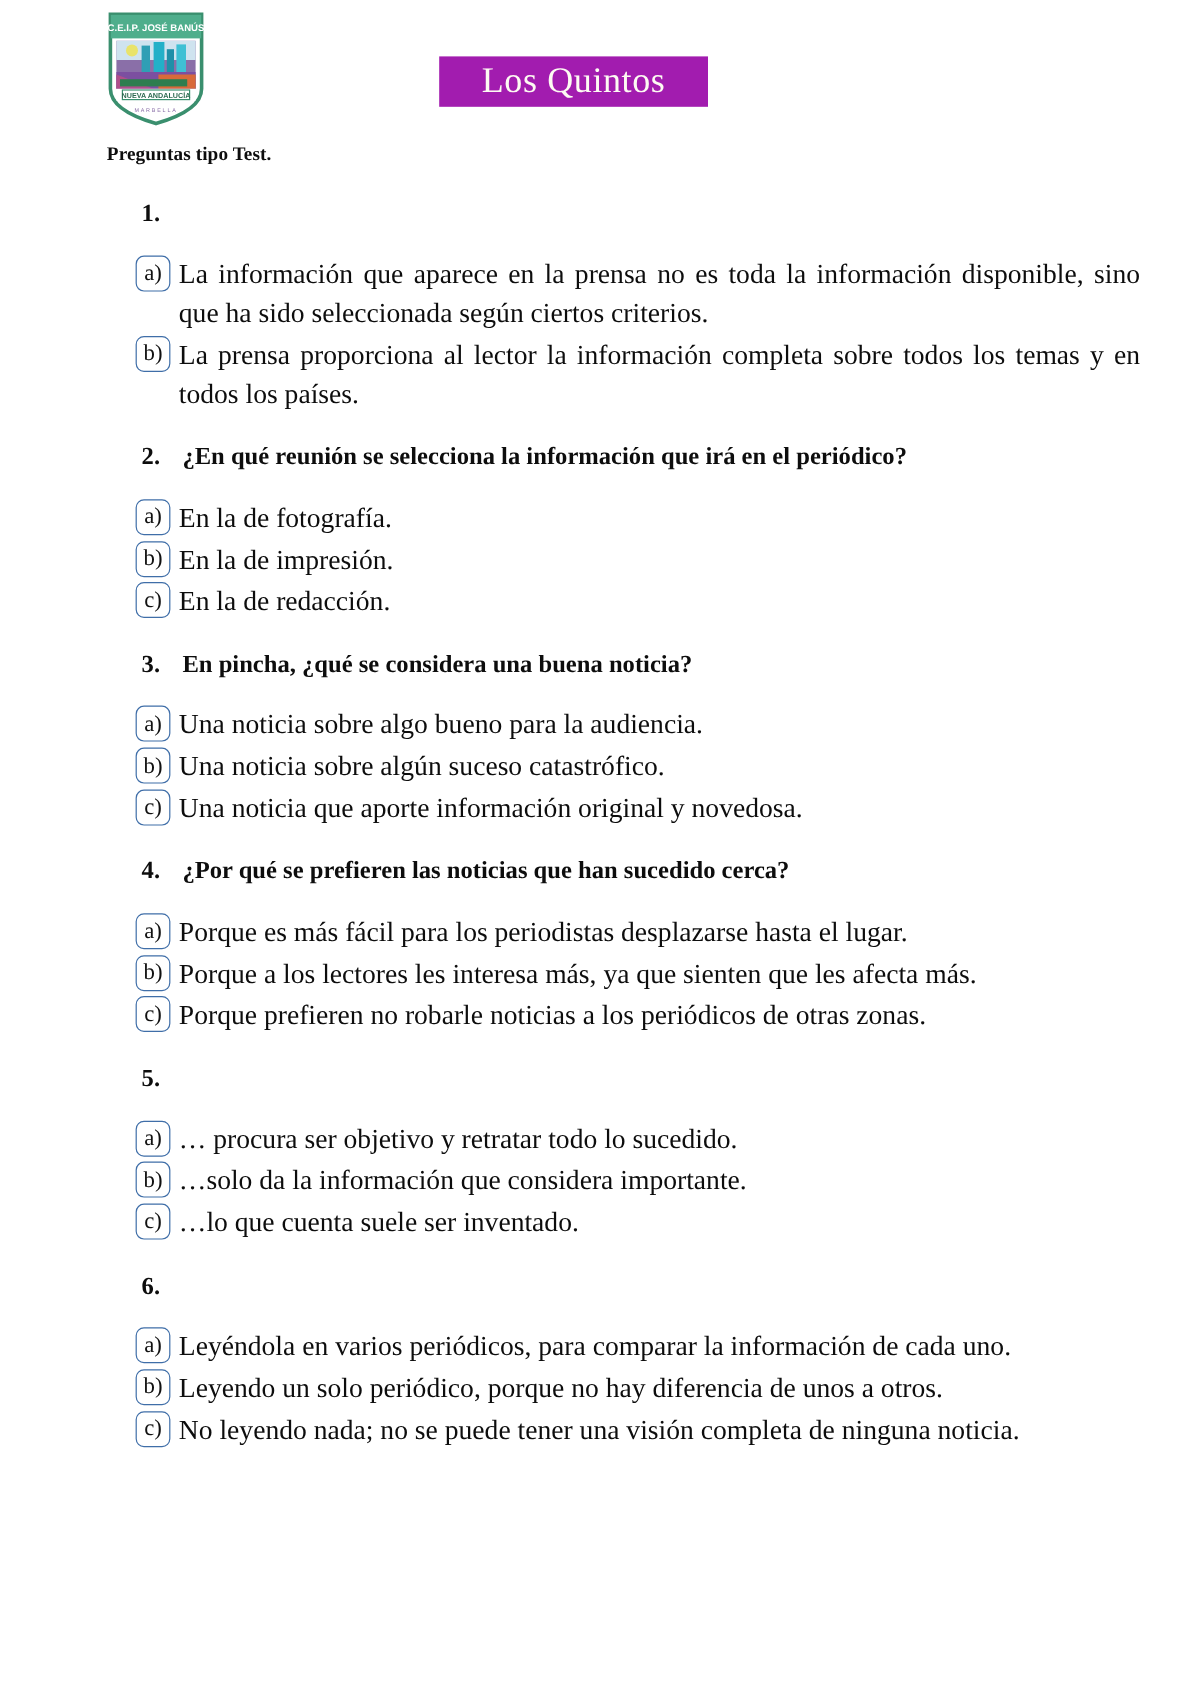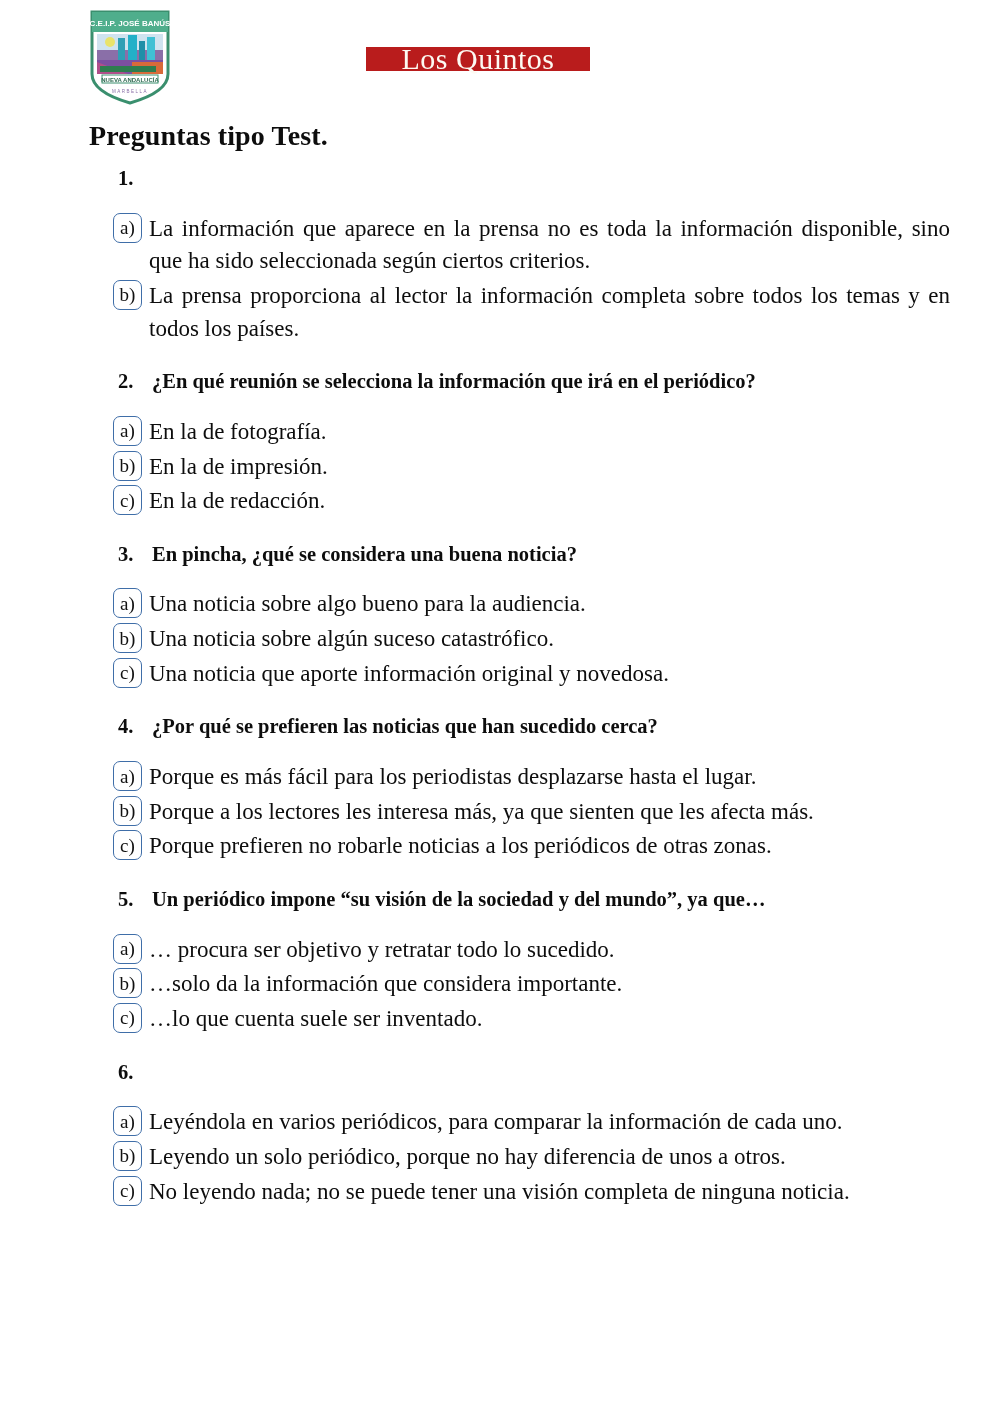--- a/index.html
+++ b/index.html
@@ -30,43 +30,43 @@
     width: 84px;
     height: 98px;
   }
   .school-crest svg { display: block; }
 
   .title-banner {
     position: absolute;
     left: 366px;
     top: 47px;
     width: 224px;
-    height: 24px;
-    background: #b91c1c;
+    height: 42px;
+    background: #a21caf;
     display: flex;
     align-items: center;
     justify-content: center;
     text-align: right;
   }
   .title-banner-text {
     color: #fdfaf2;
     font-family: "Liberation Serif", "DejaVu Serif", serif;
     font-size: 30px;
     line-height: 1;
     letter-spacing: 0.5px;
     white-space: nowrap;
   }
 
   
   .sheet-title {
     position: absolute;
     left: 89px;
     top: 120px;
     font-weight: bold;
-    font-size: 28px;
+    font-size: 16px;
     letter-spacing: 0.1px;
   }
 
   .questions {
     position: absolute;
     left: 0;
     top: 166px;
     width: 1000px;
   }
 
@@ -244,21 +244,20 @@
         </div>
         <div class="option-row">
           <span class="option-marker">c)</span>
           <span class="option-text">Porque prefieren no robarle noticias a los periódicos de otras zonas.</span>
         </div>
       </div>
     </div>
     <div class="question-block">
       <div class="question-heading">
         <span class="question-number">5.</span>
-        <span class="question-text">Un periódico impone “su visión de la sociedad y del mundo”, ya que…</span>
       </div>
       <div class="options">
         <div class="option-row">
           <span class="option-marker">a)</span>
           <span class="option-text">… procura ser objetivo y retratar todo lo sucedido.</span>
         </div>
         <div class="option-row">
           <span class="option-marker">b)</span>
           <span class="option-text">…solo da la información que considera importante.</span>
         </div>

